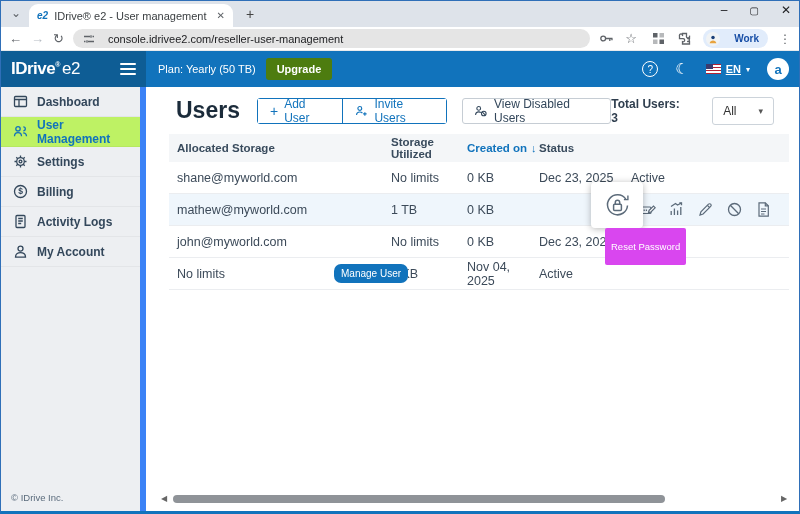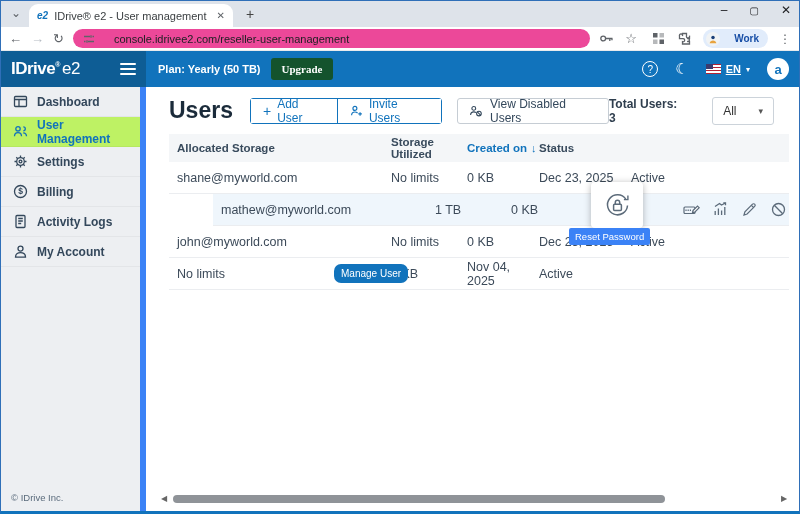--- a/index.html
+++ b/index.html
@@ -14,62 +14,62 @@
   .tab-title { font-size:11px; color:#3c4043; white-space:nowrap; overflow:hidden; flex:1; }
   .tab-close { font-size:10px; color:#5f6368; cursor:pointer; }
   .new-tab { position:absolute; left:245px; top:5px; font-size:14px; color:#444; cursor:pointer; }
   .win-controls { position:absolute; right:8px; top:2px; display:flex; gap:22px; font-size:12px; color:#202124; }
   .win-controls span { cursor:pointer; }
   .win-max { font-size:10px; padding-top:2px; }
 
   .toolbar { position:relative; height:24px; background:#fff; display:flex; align-items:center; padding:0 8px; gap:9px; border-bottom:1px solid #e8eaed; }
   .nav-ic { font-size:13px; color:#5f6368; cursor:pointer; }
   .nav-ic.disabled { color:#b6bcc3; }
-  .urlpill { display:flex; align-items:center; gap:19px; background:#ec4899; border-radius:10px; height:19px; width:528px; padding:0 10px; cursor:text; }
+  .urlpill { display:flex; align-items:center; gap:13px; background:#e5e5e5; border-radius:10px; height:19px; width:528px; padding:0 10px; cursor:text; }
   .url-text { font-size:11px; color:#202124; white-space:nowrap; }
   .tb-right { display:flex; align-items:center; gap:11px; margin-left:auto; }
   .tb-ic { width:15px; height:15px; color:#5f6368; cursor:pointer; display:inline-flex; }
   .tb-ic svg { width:100%; height:100%; }
   .star { font-size:13px; line-height:15px; }
   .profile-chip { display:flex; align-items:center; gap:14px; background:#e1ecfb; border-radius:10px; height:19px; padding:0 9px 0 3px; cursor:pointer; }
   .chip-avatar { width:14px; height:14px; border-radius:50%; background:#f1f3f4; display:flex; align-items:center; justify-content:center; }
   .chip-label { font-size:10px; color:#174ea6; font-weight:bold; }
   .menu-dots { font-size:12px; color:#5f6368; cursor:pointer; }
 
   
   .appheader { height:36px; background:#1173bc; display:flex; align-items:center; color:#fff; }
   .logo-zone { width:145px; height:36px; background:#0e5d95; display:flex; align-items:center; padding:0 10px; flex-shrink:0; }
   .logo { font-size:17px; font-weight:bold; letter-spacing:-0.5px; cursor:pointer; }
   .logo sup { font-size:7px; }
   .logo .prod { font-weight:normal; margin-left:2px; }
   .hamburger { margin-left:auto; cursor:pointer; display:flex; flex-direction:column; gap:3px; }
   .hamburger i { display:block; width:16px; height:2px; background:#fff; border-radius:1px; }
-  .plan-label { font-size:11px; margin-left:12px;font-weight:bold; }
-  .upgrade-btn { margin-left:10px; background:#14532d; color:#fff; border:none; font-size:11px; font-weight:bold; padding:5px 11px; border-radius:3px; cursor:pointer; font-family:Liberation Serif, serif; }
+  .plan-label { font-size:11px; margin-left:12px; }
+  .upgrade-btn { margin-left:10px; background:#4d7c0f; color:#fff; border:none; font-size:11px; font-weight:bold; padding:5px 11px; border-radius:3px; cursor:pointer; font-family:Liberation Sans, sans-serif; }
   .hdr-right { margin-left:auto; display:flex; align-items:center; gap:17px; padding-right:10px; }
   .help-ic { width:16px; height:16px; border:1.4px solid #fff; border-radius:50%; font-size:10px; display:flex; align-items:center; justify-content:center; cursor:pointer; }
   .moon-ic { font-size:15px; cursor:pointer; }
   .lang { display:flex; align-items:center; gap:5px; cursor:pointer; }
   .flag { width:15px; height:10px; position:relative; background:repeating-linear-gradient(#b22234 0 1.5px,#fff 1.5px 3px); }
   .flag::after { content:""; position:absolute; left:0; top:0; width:7px; height:5px; background:#3c3b6e; }
   .lang-label { font-size:11px; font-weight:bold;text-decoration:underline; }
   .lang-caret { font-size:8px; }
   .hdr-avatar { width:22px; height:22px; border-radius:50%; background:#fff; color:#1173bc; font-weight:bold; font-size:13px; display:flex; align-items:center; justify-content:center; cursor:pointer; }
 
   
   .bodyrow { display:flex; height:424px; }
   .sidebar { width:145px; background:#edeff2; border-right:6px solid #3b82f6; position:relative; flex-shrink:0; }
   .side-item { display:flex; align-items:center; gap:9px; height:30px; padding:0 12px; font-size:12px; font-weight:bold; color:#33475b; border-bottom:1px solid rgba(0,0,0,0.04); cursor:pointer; }
   .side-item.active { background:#bef264; color:#1173bc; }
   .side-item svg { width:15px; height:15px; flex-shrink:0; }
   .side-footer { position:absolute; left:10px; bottom:8px; font-size:9.5px; color:#5a6b7c; }
 
   .main { position:relative; flex:1; background:#fff; overflow:hidden; }
   .titlerow { display:flex; align-items:center; height:47px; padding:0 25px 0 23px; }
-  .page-title { font-size:23px; font-weight:bold; color:#1b2b3a; }
+  .page-title { font-size:23px; font-weight:bold; color:#1b2b3a;margin-left:7px; }
   .btn-group { display:flex; border:1px solid #1173bc; border-radius:3px; margin-left:17px; height:26px; }
   .btn-seg { display:flex; align-items:center; gap:6px; padding:0 12px; font-size:12px; color:#1173bc; cursor:pointer; background:#fff; }
   .btn-seg + .btn-seg { border-left:1px solid #1173bc; }
   .plus-glyph { font-size:14px; }
   .btn-outline { display:flex; align-items:center; gap:7px; border:1px solid #c6cdd4; border-radius:3px; height:26px; padding:0 11px; font-size:12px; color:#33475b; margin-left:15px; cursor:pointer; background:#fff; }
   .right-cluster { margin-left:auto; display:flex; align-items:center; }
   .total-label { font-size:12px; font-weight:bold; color:#2f3e4e; margin-right:30px; }
   .filter-search { display:flex; align-items:center; border:1px solid #ccd3da; border-radius:3px; height:28px; }
   .filter-seg { display:flex; align-items:center; gap:22px; padding:0 10px; font-size:12px; color:#333; cursor:pointer; }
   .filter-caret { font-size:9px; color:#555; }
@@ -77,29 +77,29 @@
   .search-input { border:none; outline:none; font-size:12px; width:82px; font-family:inherit; color:#333; }
   .search-input::placeholder { color:#9aa5b0; }
   .search-ic { width:14px; height:14px; color:#8a95a1; cursor:pointer; }
 
   .table { margin-left:23px; width:620px; }
   .thead, .trow { display:grid; grid-template-columns:214px 76px 72px 92px 1fr; align-items:center; padding-left:8px; }
   .thead { height:28px; background:#f4f6f8; font-size:11.5px; font-weight:bold; color:#394b5d; }
   .th-created { color:#1173bc; cursor:pointer; display:flex; gap:4px; align-items:center; }
   .sort-arrow { font-size:11px; }
   .trow { height:32px; border-bottom:1px solid #ebedf0; font-size:12.5px; color:#3c4a59; position:relative; }
-  .trow.hovered { background:#eff6fc;margin-left:44px; }
+  .trow.hovered { background:#eff6fc; }
   .manage-btn { position:absolute; left:165px; top:6px; background:#1173bc; color:#fff; border:none; border-radius:7px; font-size:10px; padding:4px 7px; cursor:pointer; font-family:inherit; }
   .row-actions { position:absolute; left:470px; top:0; height:100%; display:flex; align-items:center; gap:12px; }
   .act-ic { width:17px; height:17px; color:#5c6b7a; cursor:pointer; display:inline-flex; }
   .act-ic svg { width:100%; height:100%; }
 
   .hover-card { position:absolute; left:445px; top:95px; width:52px; height:46px; background:#fff; border-radius:4px; box-shadow:0 1px 7px rgba(0,0,0,0.28); display:flex; align-items:center; justify-content:center; cursor:pointer; z-index:5; }
   .hover-card svg { width:27px; height:27px; color:#5c6b7a; }
-  .tooltip { position:absolute; left:423px; top:141px; background:#3b82f6; color:#fff; font-size:9.5px; padding:3px 6px; border-radius:2px; z-index:6; white-space:nowrap; }
+  .tooltip { position:absolute; left:459px; top:141px; background:#d946ef; color:#fff; font-size:9.5px; padding:13px 6px; border-radius:2px; z-index:6; white-space:nowrap; }
 
   .hscroll { position:absolute; left:15px; bottom:8px; width:628px; height:9px; display:flex; align-items:center; }
   .hs-arrow { font-size:8px; color:#666; cursor:pointer; width:8px; }
   .hs-track { flex:1; height:8px; position:relative; }
   .hs-thumb { position:absolute; left:4px; top:0; width:492px; height:8px; background:#8f9398; border-radius:4px; cursor:grab; }
 </style>
 </head>
 <body>
 
 <div class="window">

